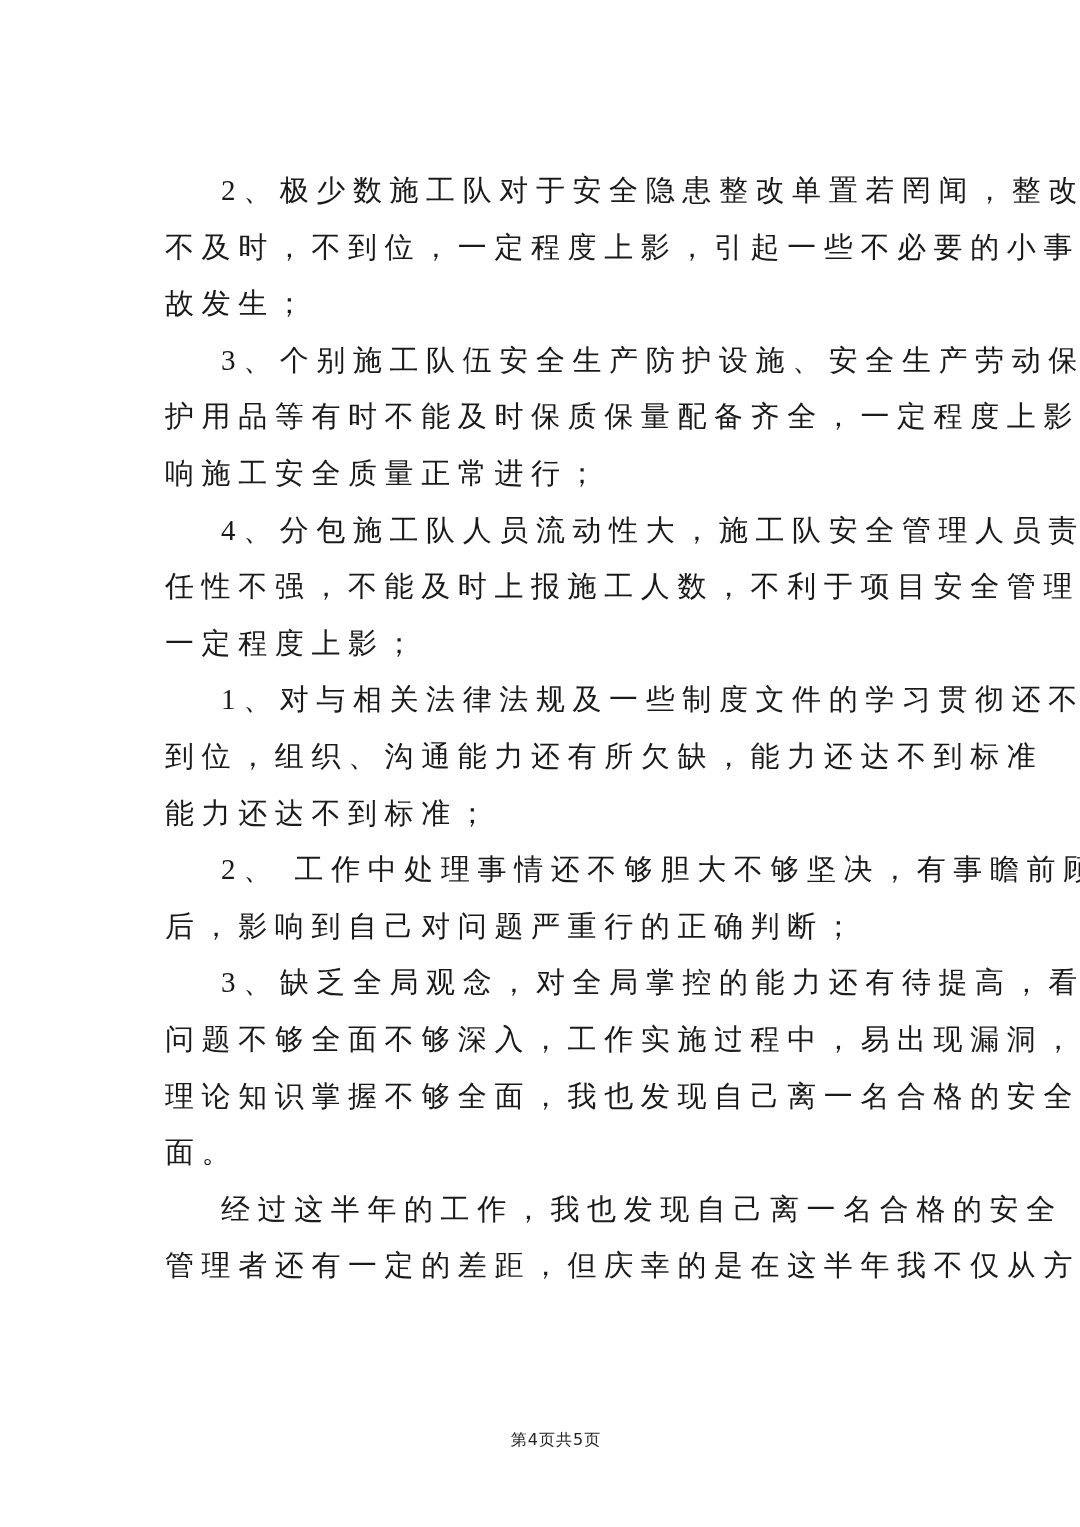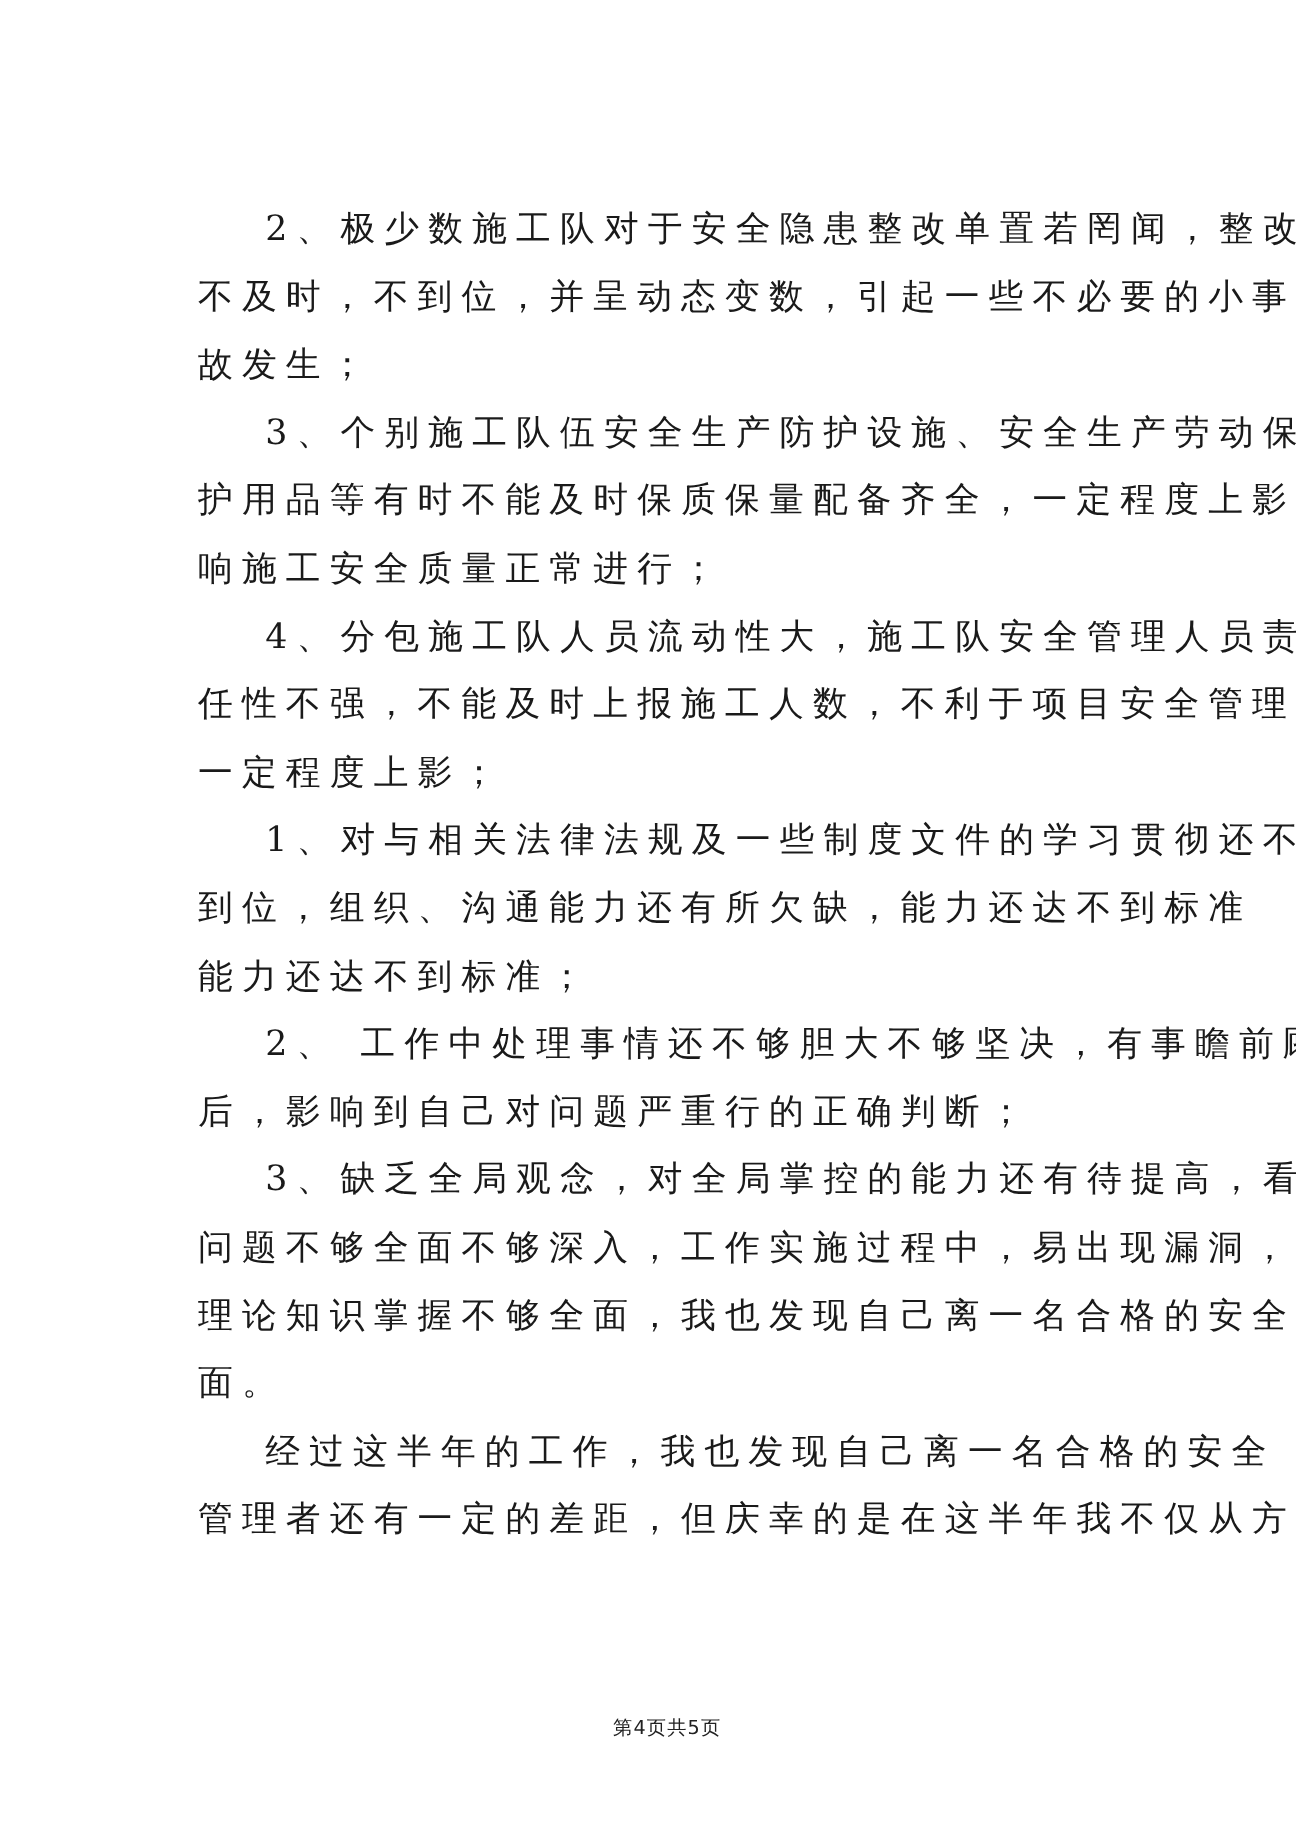--- a/index.html
+++ b/index.html
@@ -32,40 +32,41 @@
     .line {
       height: 56.6px;
       line-height: 56.6px;
       font-size: 29px;
       letter-spacing: 7.6px;
       white-space: nowrap;
       overflow: visible;
     }
     .indent {
       padding-left: 56px;
+      font-family: Liberation Serif, serif;
     }
     .footer {
       position: absolute;
       left: 16px;
       width: 1080px;
       top: 1430px;
       text-align: center;
       font-family: "DejaVu Sans", "Liberation Sans", sans-serif;
       font-size: 16px;
       color: #222222;
       letter-spacing: 1px;
     }
   </style>
 </head>
 <body>
 
 <div class="page">
   <div class="body-text">
     <div class="line indent">2、极少数施工队对于安全隐患整改单置若罔闻，整改</div>
-    <div class="line">不及时，不到位，并呈动态变数，引起一些不必要的小事</div>
+    <div class="line">不及时，不到位，一定程度上影，引起一些不必要的小事</div>
     <div class="line">故发生；</div>
     <div class="line indent">3、个别施工队伍安全生产防护设施、安全生产劳动保</div>
     <div class="line">护用品等有时不能及时保质保量配备齐全，一定程度上影</div>
     <div class="line">响施工安全质量正常进行；</div>
     <div class="line indent">4、分包施工队人员流动性大，施工队安全管理人员责</div>
     <div class="line">任性不强，不能及时上报施工人数，不利于项目安全管理</div>
     <div class="line">一定程度上影；</div>
     <div class="line indent">1、对与相关法律法规及一些制度文件的学习贯彻还不</div>
     <div class="line">到位，组织、沟通能力还有所欠缺，能力还达不到标准</div>
     <div class="line">能力还达不到标准；</div>

